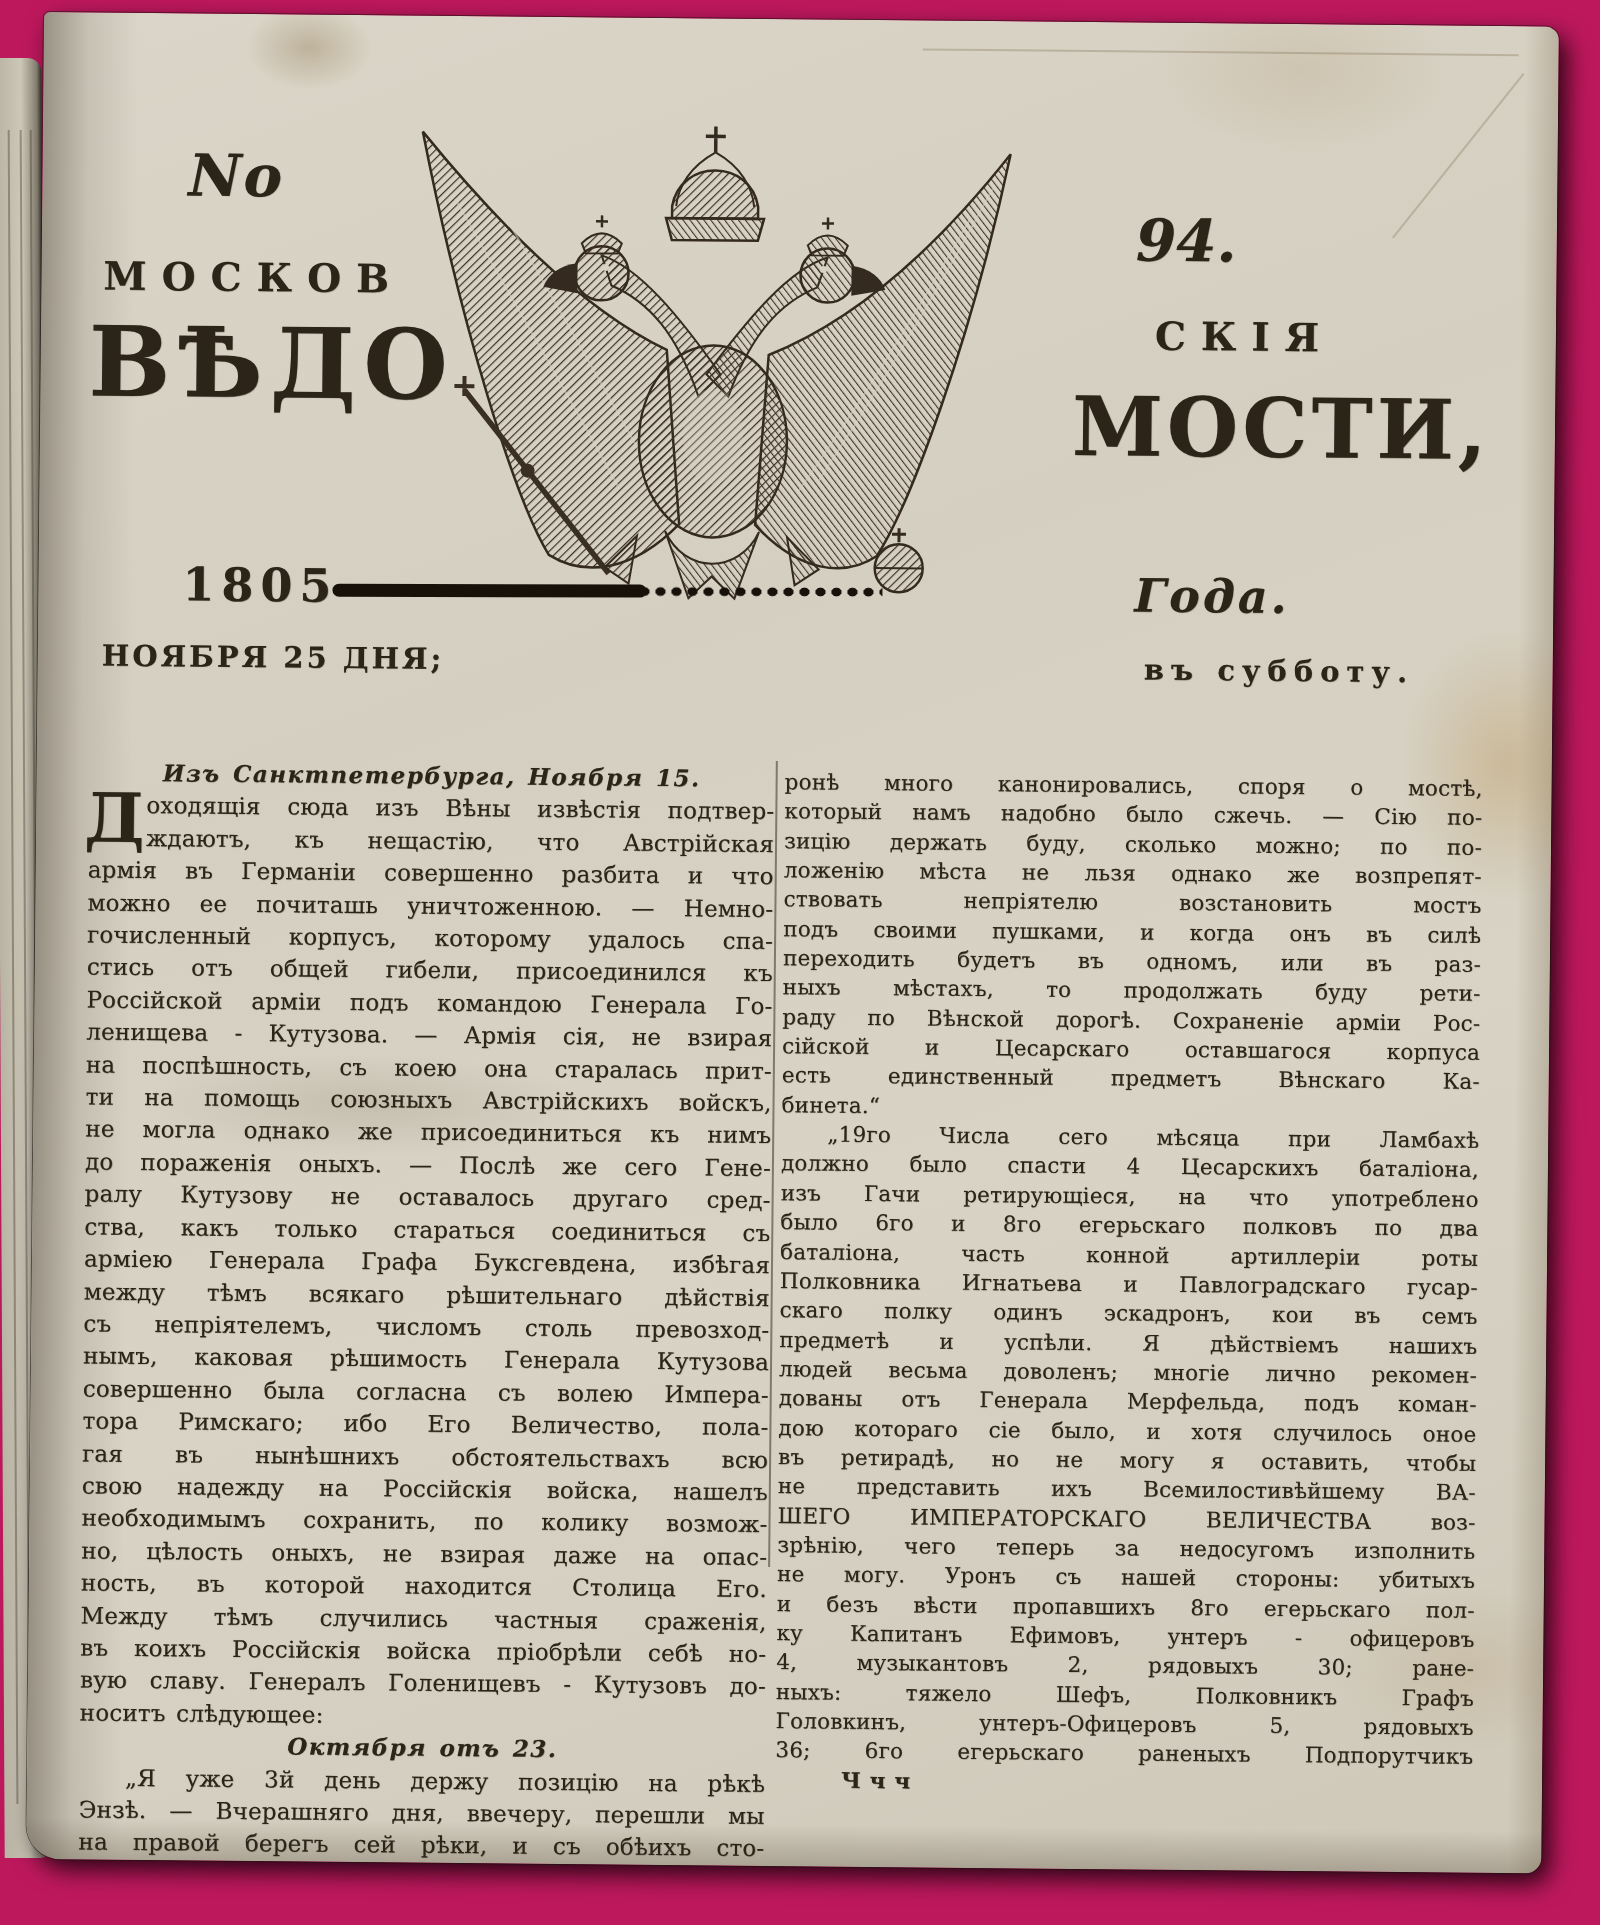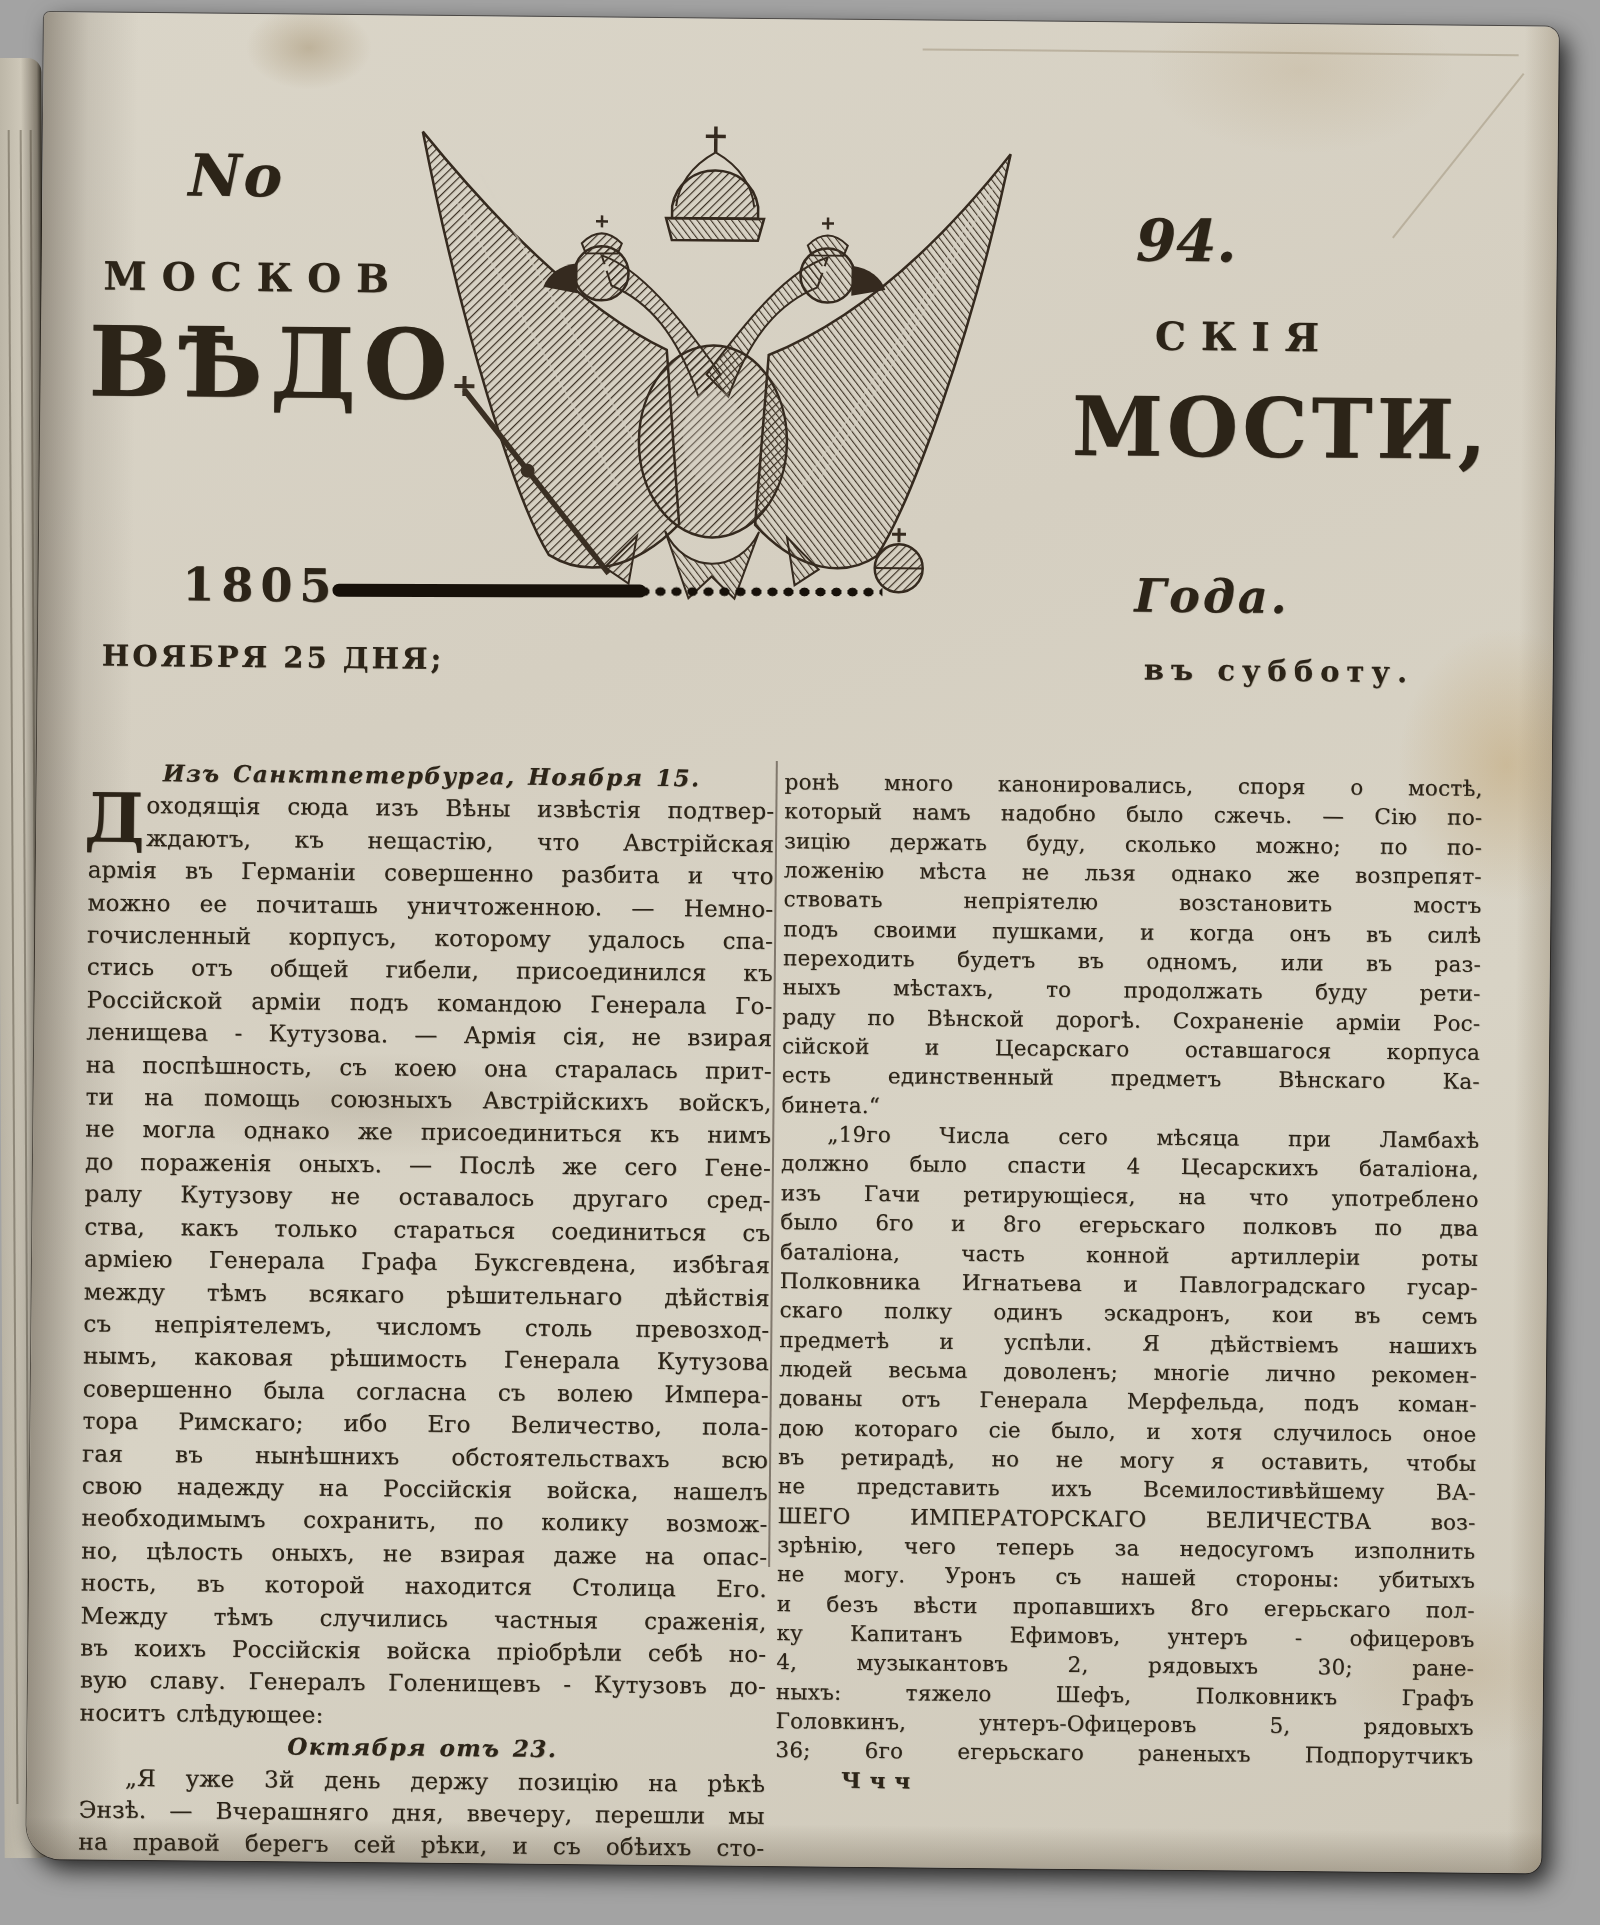--- a/index.html
+++ b/index.html
@@ -1,18 +1,18 @@
 <!DOCTYPE html>
 <html><head>
 <meta charset="utf-8">
 <style>
   html,body{margin:0;padding:0;background:#0b0a09;}
   .stage{
     position:relative;width:1600px;height:1925px;overflow:hidden;
-    background:#a3a3a3;
+    background:#be185d;
     font-family:"DejaVu Serif", serif;
   }
   
   .left-page-stack{
     position:absolute;left:0;top:58px;width:46px;height:1800px;
     background:linear-gradient(90deg,#b9b3a4 0%,#cdc7b8 55%,#8d8678 90%,#3a352c 100%);
     border-radius:0 14px 10px 0;
     transform:rotate(-.3deg);
   }
   .left-page-stack .edge-line{position:absolute;top:4%;bottom:3%;width:1.5px;background:rgba(80,72,58,.45);}

